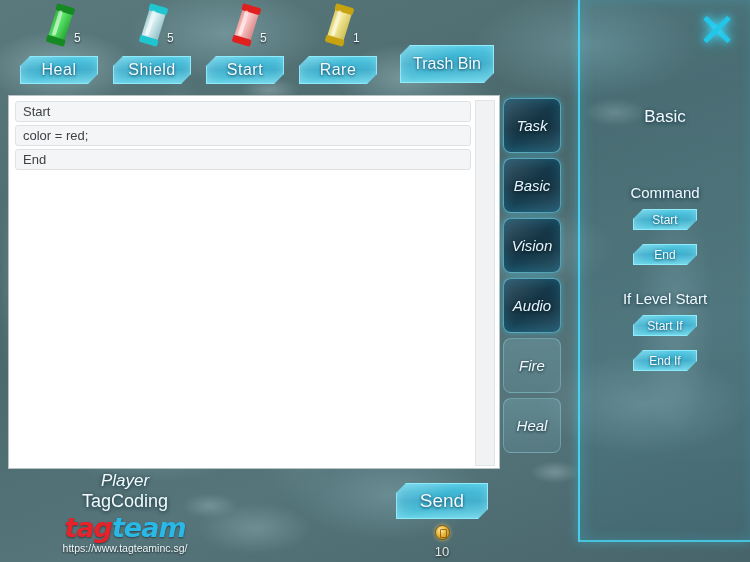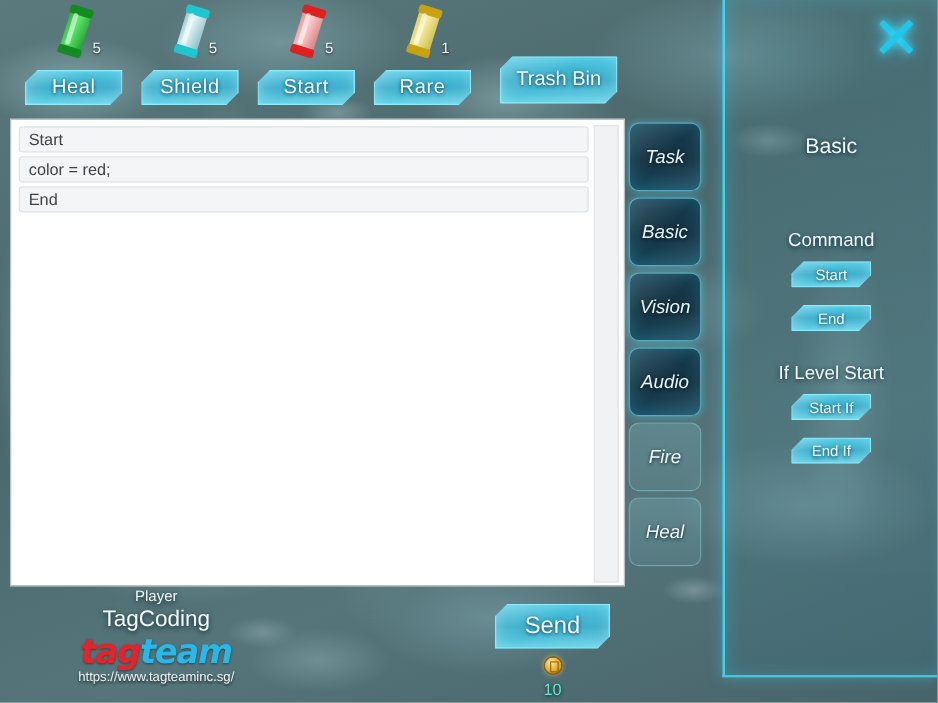--- a/index.html
+++ b/index.html
@@ -204,22 +204,22 @@
   #label-command { top: 184px; }
   #btn-start  { top: 209px; }
   #btn-end    { top: 244px; }
   #label-if   { top: 290px; }
   #btn-start-if { top: 315px; }
   #btn-end-if   { top: 350px; }
 
   
   #player-block { position: absolute; left: 0; top: 471px; width: 250px; }
   #player-label {
-    text-align: center; font-size: 12px; color: #f3fbfd;
-    text-shadow: 0 1px 4px rgba(0,30,45,.85); line-height: 1.15;
+    text-align: center; font-size: 17px; color: #f3fbfd;
+    text-shadow: 0 1px 4px rgba(0,30,45,.85); line-height: 1.15; font-style: italic;
   }
   #player-name {
     text-align: center; font-size: 18px; color: #f3fbfd;
     text-shadow: 0 1px 4px rgba(0,30,45,.85); line-height: 1.15;
   }
   #brand-logo {
     margin-top: 3px; text-align: center;
     font-family: "DejaVu Sans", sans-serif;
     font-size: 27px; font-weight: bold; font-style: italic;
     letter-spacing: -1px; line-height: 1;
@@ -245,21 +245,21 @@
     border: 1px solid #8c5e0d;
     box-shadow: 0 0 4px rgba(255,210,90,.65);
     position: relative;
   }
   .coin::after {
     content: ""; position: absolute; left: 4px; top: 3px;
     width: 5px; height: 7px;
     border: 1.5px solid rgba(130,85,10,.8); border-radius: 1px;
   }
   #coin-count {
-    font-size: 13px; color: #5eead4; margin-top: 4px;
+    font-size: 13px; color: #e5e5e5; margin-top: 4px;
     text-shadow: 0 1px 3px rgba(0,0,0,.8);
   }
 </style>
 </head>
 <body>
 
 <div id="app">
   <div class="bg"></div>
   <div class="bg2"></div>
   <div class="bg3"></div>

